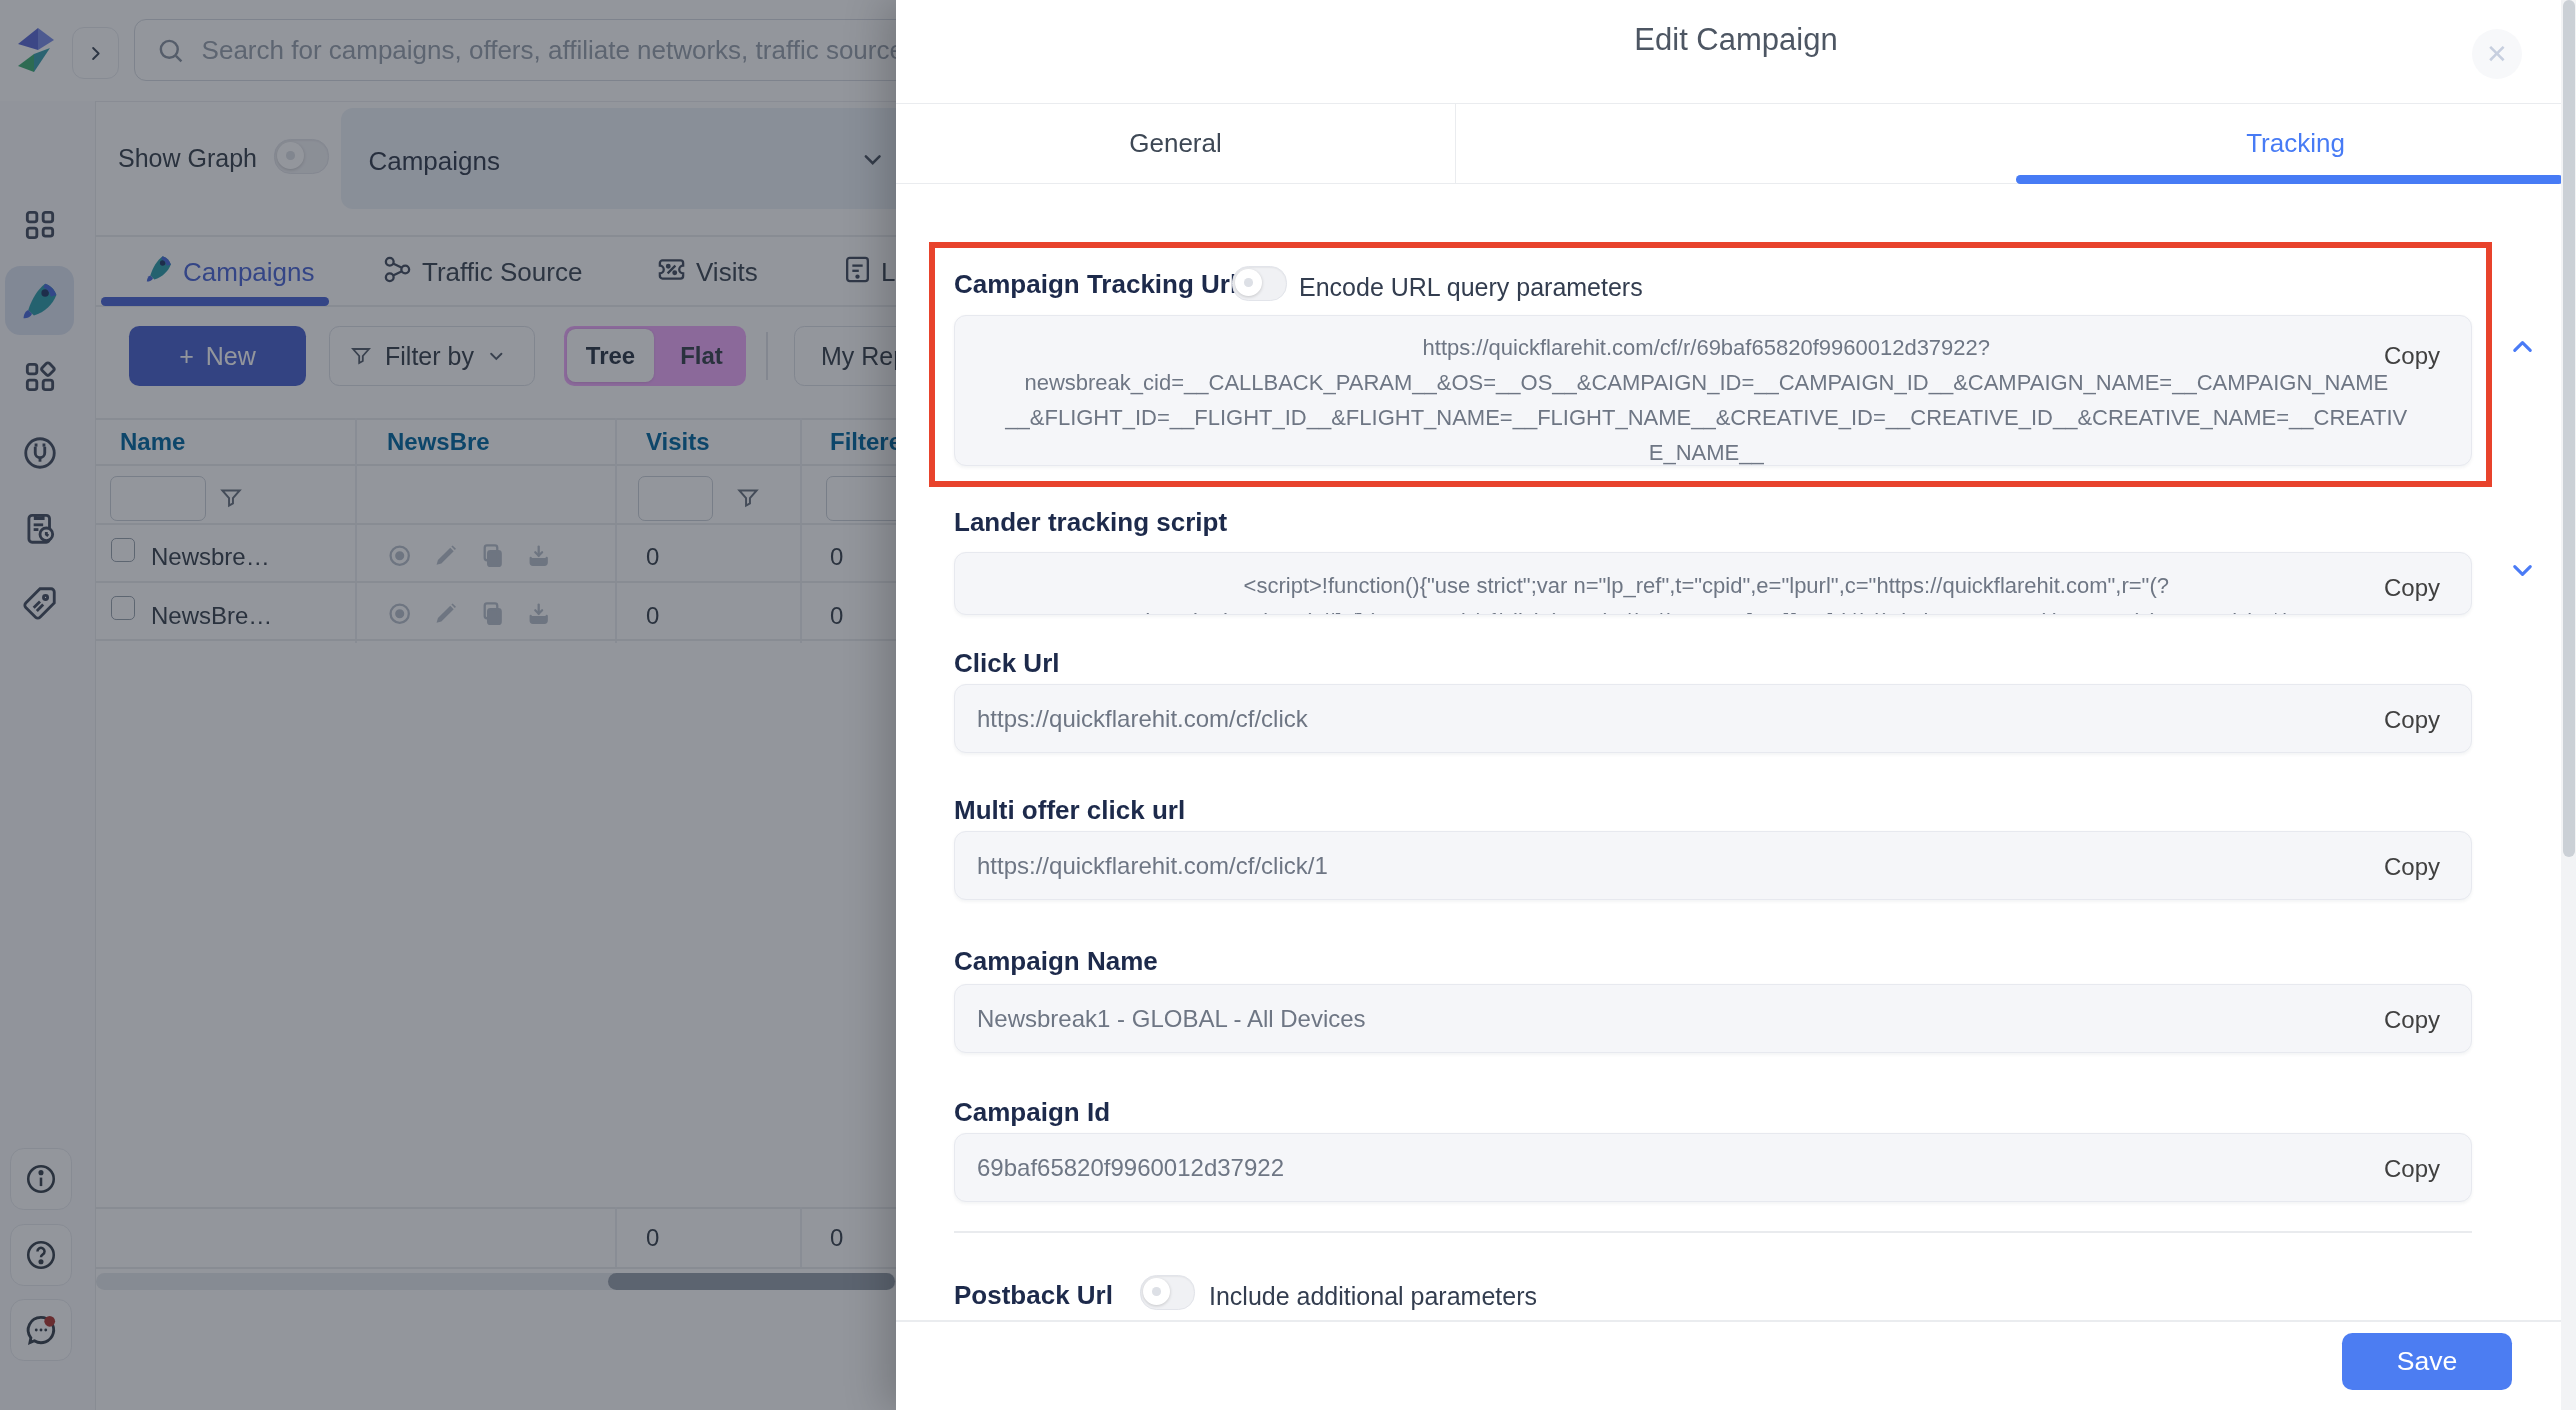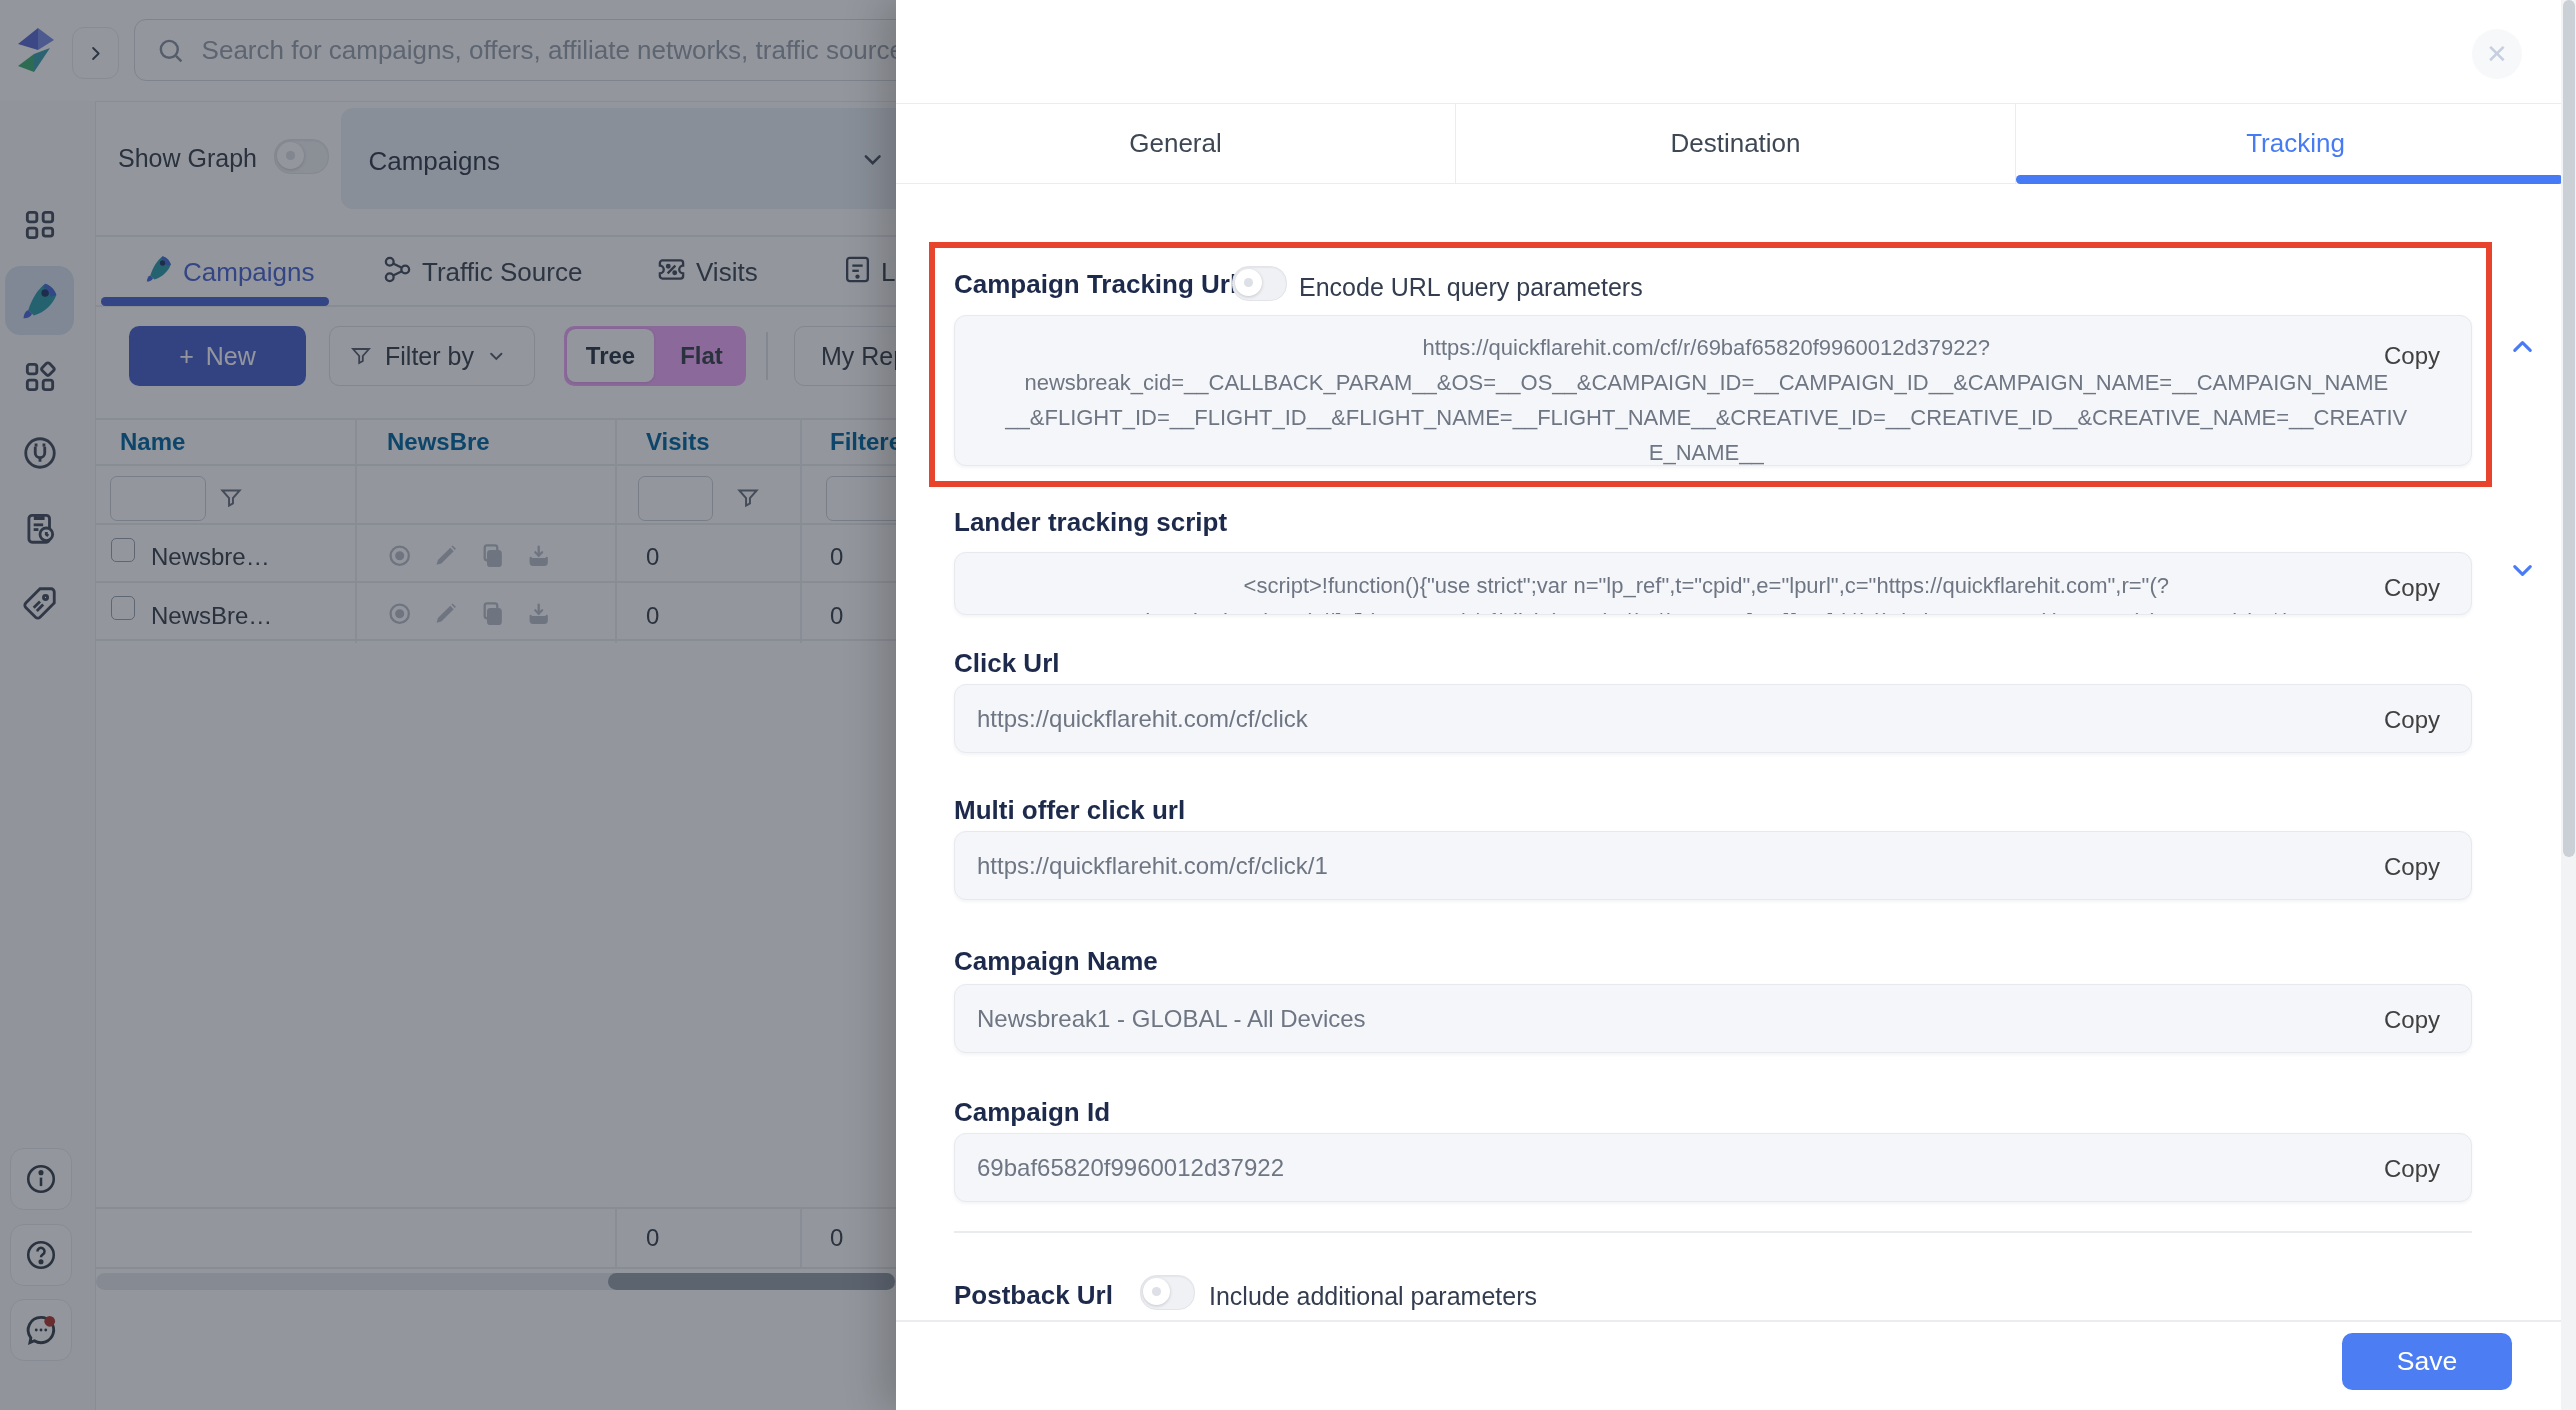--- a/index.html
+++ b/index.html
@@ -331,27 +331,27 @@
           <circle cx="12" cy="12" r="0.9" fill="#39434f"></circle>
           <circle cx="15" cy="12" r="0.9" fill="#39434f"></circle>
           <circle cx="17.5" cy="6.5" r="3.4" fill="#b03a34"></circle>
         </svg>
     </div>
   </div>
 
   <div class="overlay"></div>
 
   <div class="modal">
+    <div class="m-title">Edit Campaign</div>
     <div class="m-close">
         <span>✕</span>
       </div>
 
     <div class="m-tabs">
       <div class="m-tab sep" style="left:0;width:560px">General</div>
-      <div class="m-tab sep" style="left:560px;width:560px">Destination</div>
       <div class="m-tab active" style="left:1119px;width:561px">Tracking</div>
     </div>
     <div class="m-underline"></div>
 
     <span class="m-lbl" style="left:58px;top:269px">Campaign Tracking Url</span>
     <div class="toggle" style="left:336px;top:266px">
         <div class="knob"></div>
       </div>
     <span class="m-toggle-txt" style="left:403px;top:273px">Encode URL query parameters</span>
     <div class="fieldbox" style="top:315px;height:151px">

